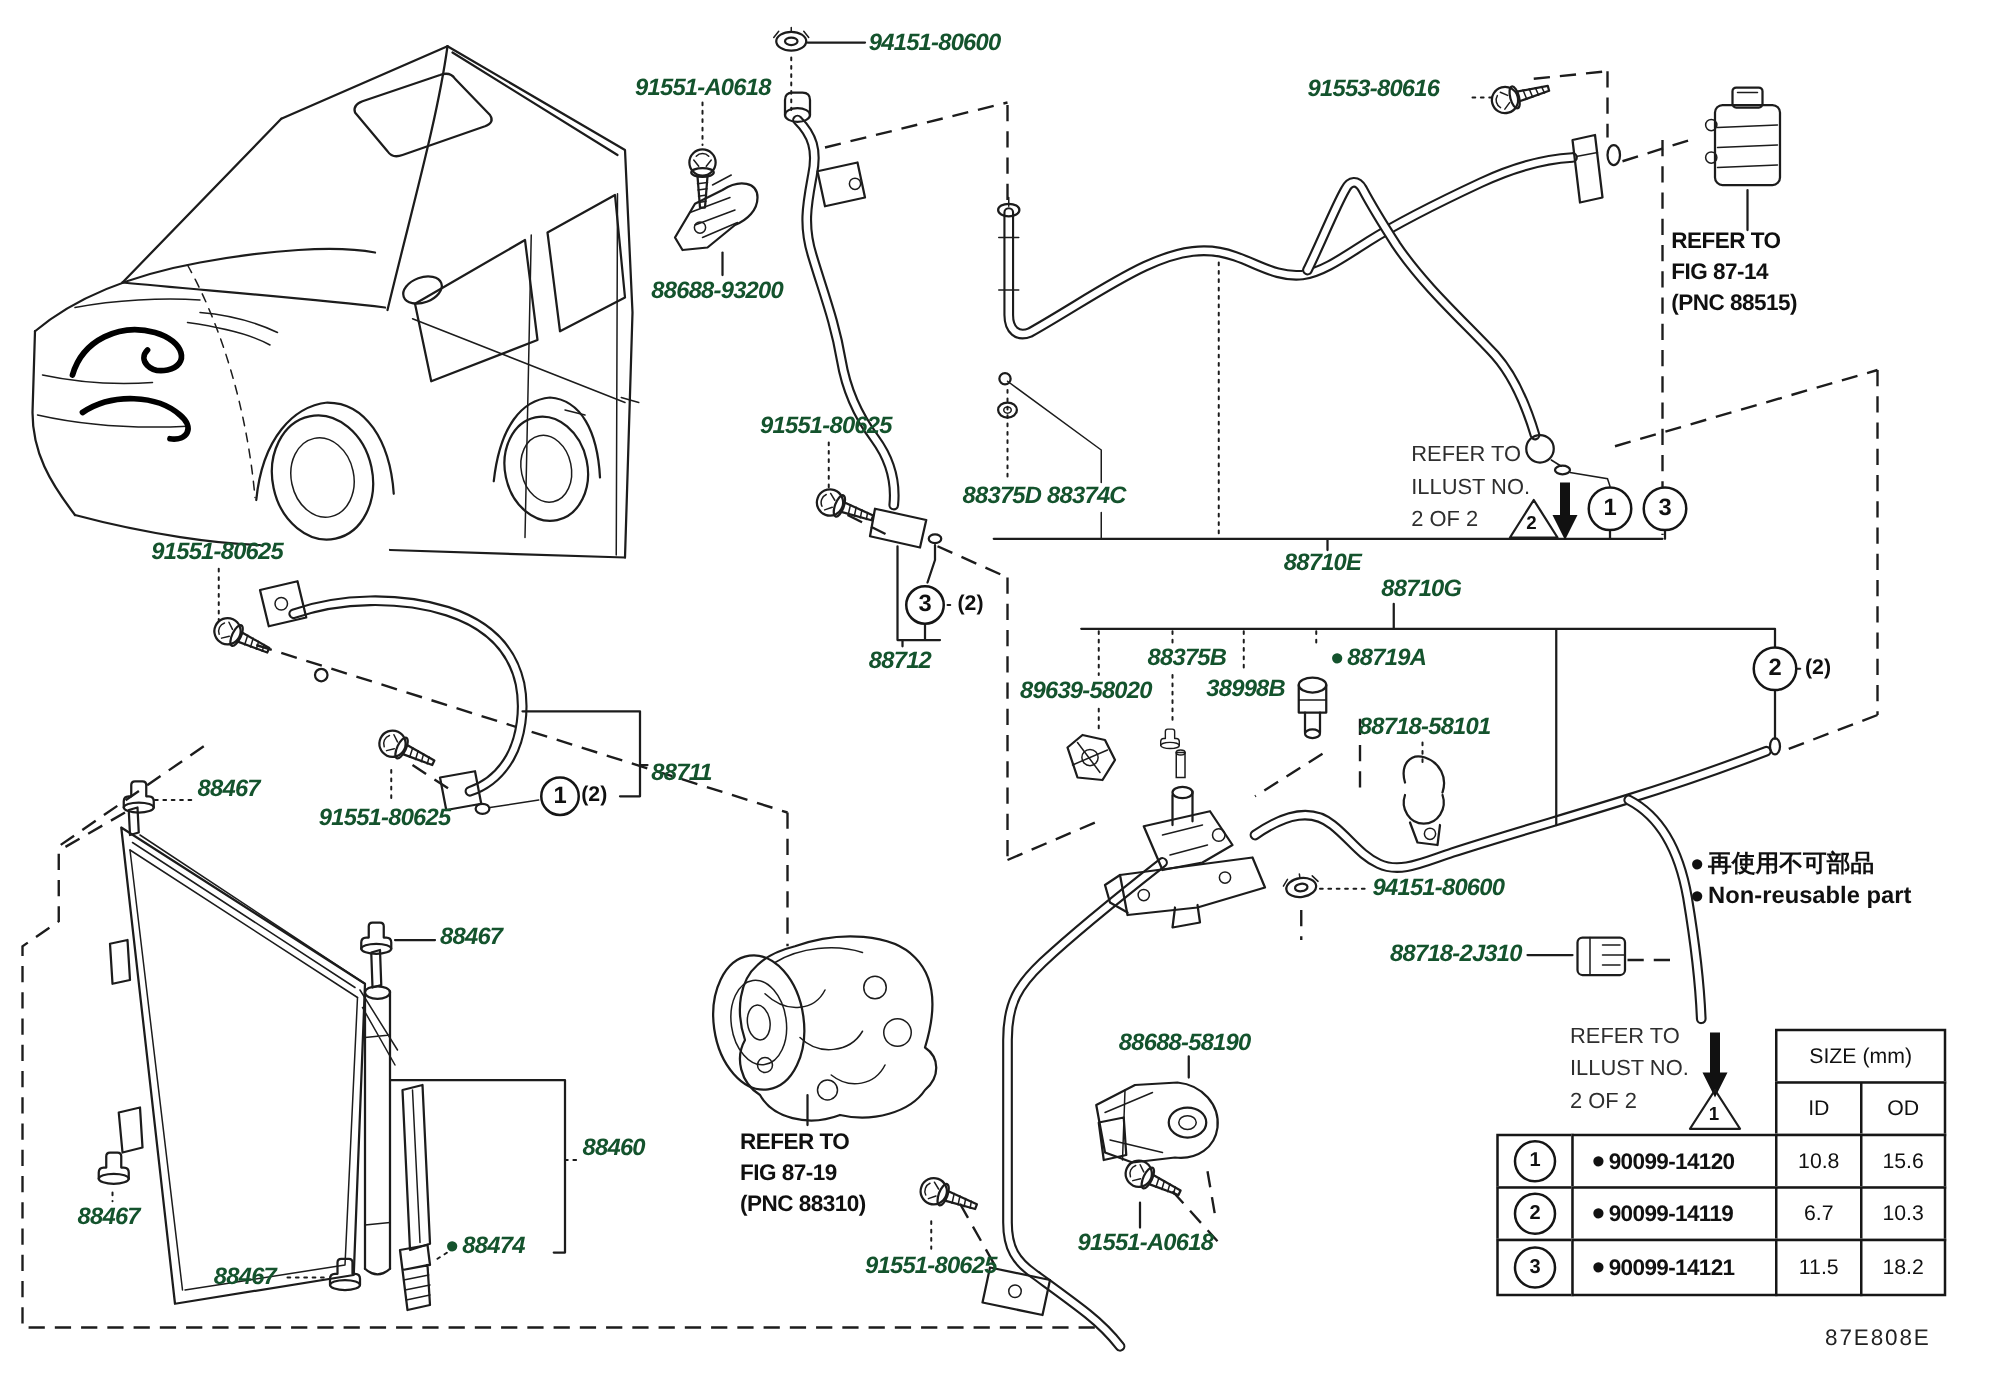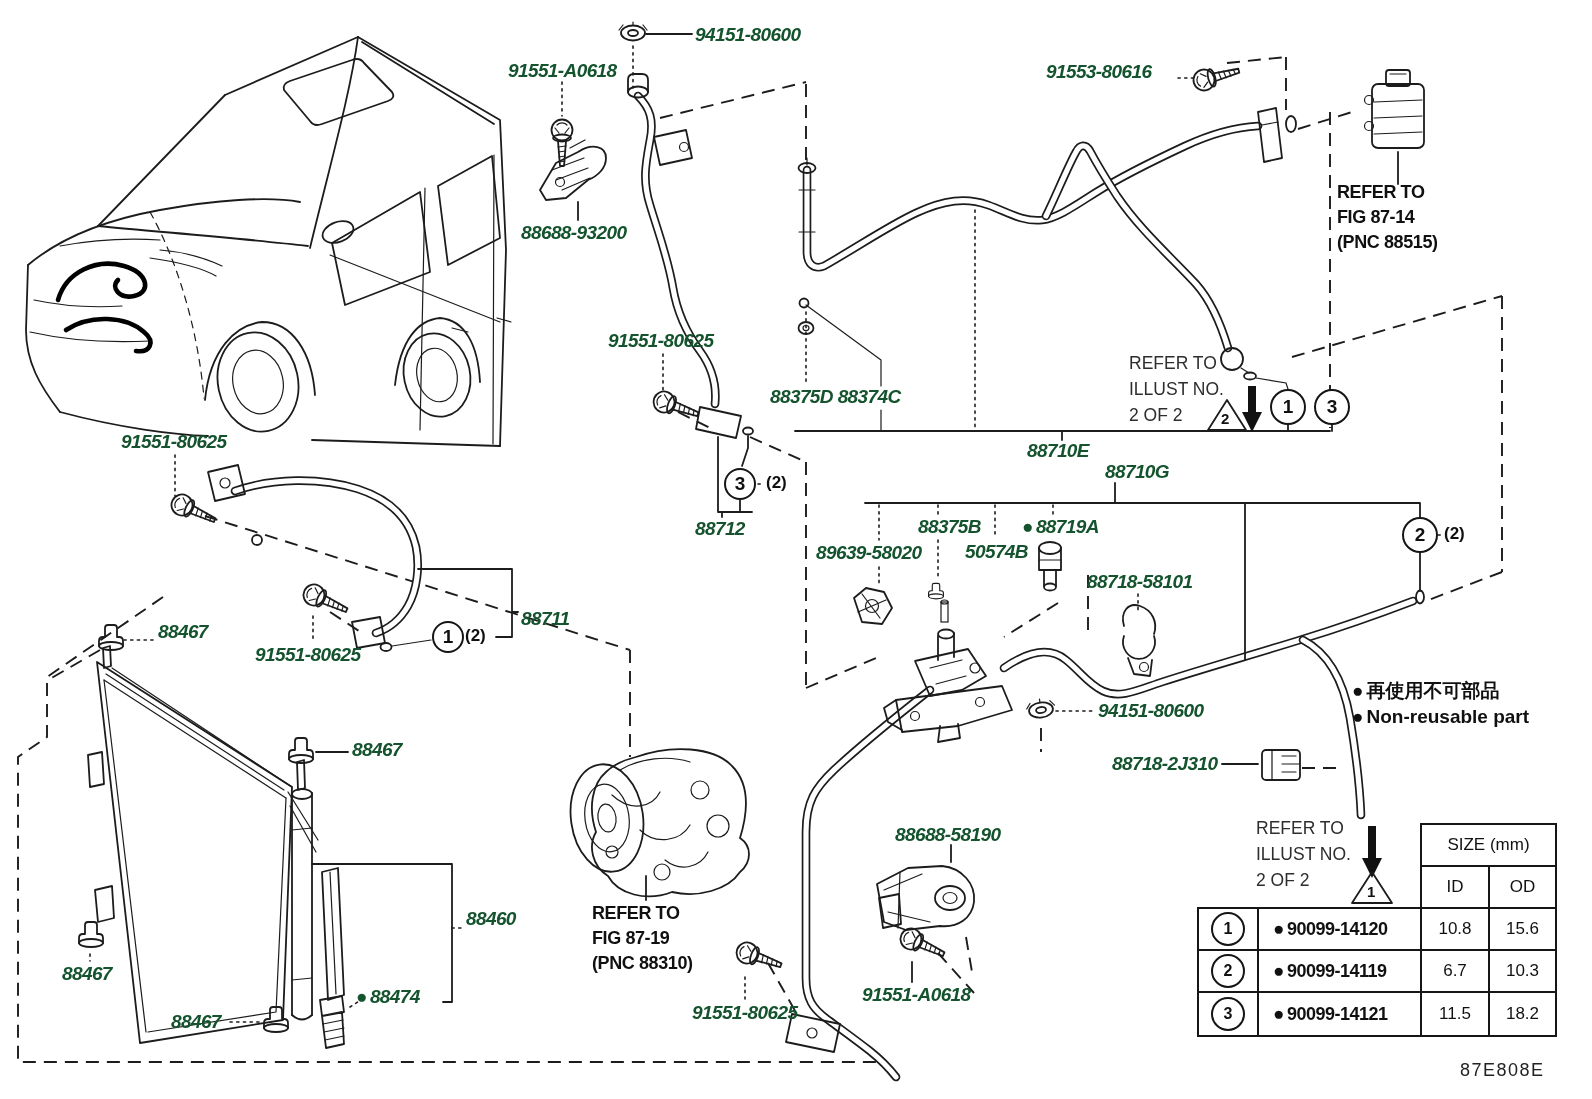--- a/index.html
+++ b/index.html
@@ -343,22 +343,22 @@
 <div class="lbl" style="left:158px;top:621px">88467</div>
 <div class="lbl" style="left:255px;top:644px">91551-80625</div>
 <div class="lbl" style="left:521px;top:608px">88711</div>
 <div class="lbl" style="left:352px;top:739px">88467</div>
 <div class="lbl" style="left:466px;top:908px">88460</div>
 <div class="lbl" style="left:356px;top:986px"><span class="dotmark">●</span><span>88474</span></div>
 <div class="lbl" style="left:62px;top:963px">88467</div>
 <div class="lbl" style="left:171px;top:1011px">88467</div>
 <div class="lbl" style="left:816px;top:542px">89639-58020</div>
 <div class="lbl" style="left:918px;top:516px">88375B</div>
-<div class="lbl" style="left:965px;top:541px">50574B</div>
-<div class="lbl" style="left:1022px;top:516px"><span class="dotmark">●</span><span>88719A</span></div>
+<div class="lbl" style="left:965px;top:541px">38998B</div>
+<div class="lbl" style="left:1064px;top:516px"><span class="dotmark">●</span><span>88719A</span></div>
 <div class="lbl" style="left:1087px;top:571px">88718-58101</div>
 <div class="lbl" style="left:1098px;top:700px">94151-80600</div>
 <div class="lbl" style="left:1112px;top:753px">88718-2J310</div>
 <div class="lbl" style="left:895px;top:824px">88688-58190</div>
 <div class="lbl" style="left:862px;top:984px">91551-A0618</div>
 <div class="lbl" style="left:692px;top:1002px">91551-80625</div>
 
 <div class="ref" style="left:1337px;top:182px">REFER TO</div>
 <div class="ref" style="left:1337px;top:207px">FIG 87-14</div>
 <div class="ref" style="left:1337px;top:232px">(PNC 88515)</div>

